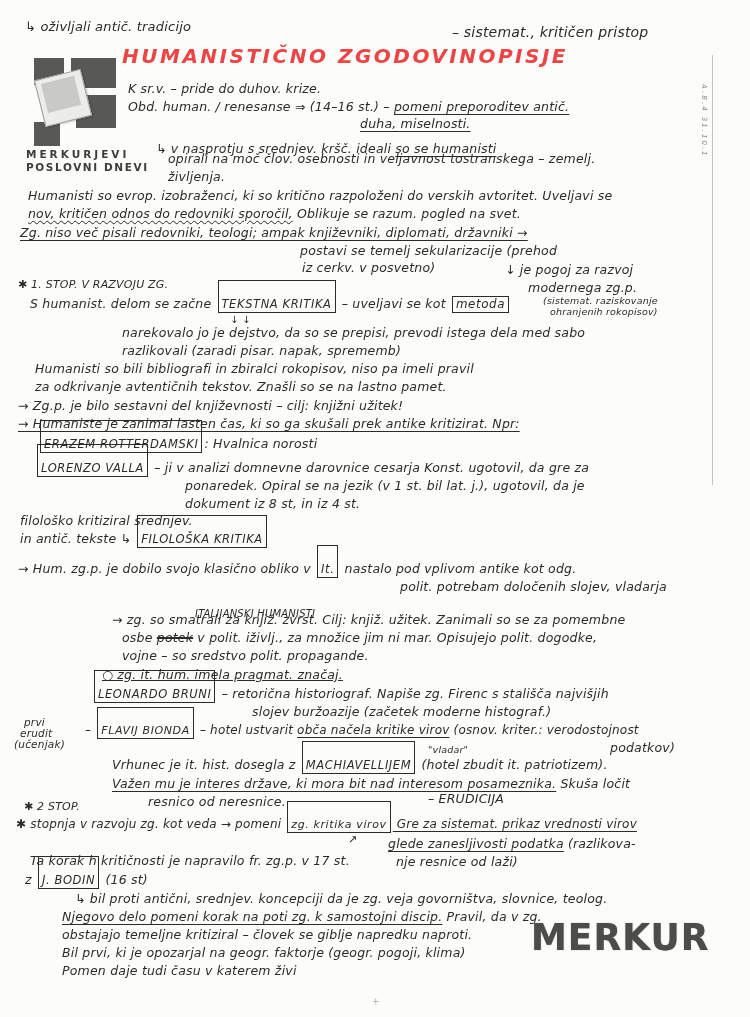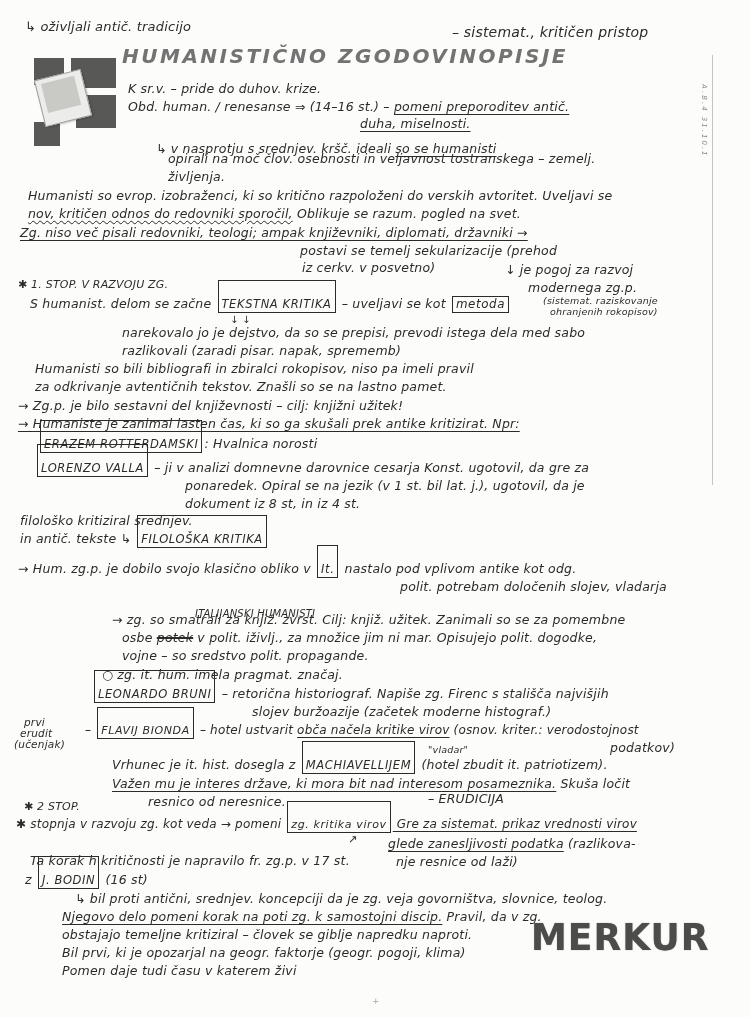--- a/index.html
+++ b/index.html
@@ -15,21 +15,21 @@
   }
   .seg-p{}
   .seg-u{text-decoration:underline;text-underline-offset:3px;}
   .seg-w{text-decoration:underline wavy;text-underline-offset:2px;text-decoration-thickness:1px;}
   .seg-s{text-decoration:line-through;text-decoration-thickness:2px;}
   .seg-b{border:1.6px solid #2b2b2b;padding:16px 3px 1px 3px;margin:0 2px;font-size:.92em;letter-spacing:.6px;font-style:italic;}
   .seg-bu{border:1.6px solid #2b2b2b;padding:0 3px 1px 3px;margin:0 2px;font-size:.95em;letter-spacing:.6px;text-decoration:underline;text-underline-offset:4px;}
   
   .title{
     position:absolute;left:122px;top:44px;font-size:20px;font-weight:bold;
-    letter-spacing:2.5px;font-style:italic;color:#737373;
+    letter-spacing:2.5px;font-style:italic;color:#ef4444;
   }
   
   .logo{position:absolute;left:34px;top:58px;width:84px;height:118px;}
   .logo .sq{position:absolute;background:#585856;}
   .logo .sq1{left:0;top:0;width:30px;height:27px;}
   .logo .sq2{left:37px;top:0;width:45px;height:30px;}
   .logo .sq3{left:42px;top:37px;width:40px;height:33px;}
   .logo .sq4{left:0;top:64px;width:26px;height:24px;}
   .logo .photo{
     position:absolute;left:5px;top:16px;width:46px;height:46px;background:#ececea;
@@ -55,20 +55,24 @@
 <div class="page">
 
   <div class="logo">
     <div class="sq sq1"></div>
     <div class="sq sq2"></div>
     <div class="sq sq3"></div>
     <div class="sq sq4"></div>
     <div class="photo">
       <div class="photo-inner"></div>
     </div>
+  </div>
+  <div class="logo-text">
+    <div>MERKURJEVI</div>
+    <div class="lt2">POSLOVNI DNEVI</div>
   </div>
 
   <div class="title">HUMANISTIČNO ZGODOVINOPISJE</div>
 
   <div>
       <div class="note-line" style="left: 25px; top: 20px; font-size: 13px;"><span class="seg-p">↳ oživljali antič. tradicijo</span></div>
       <div class="note-line" style="left: 452px; top: 24px; font-size: 14px;"><span class="seg-p">– sistemat., kritičen pristop</span></div>
       <div class="note-line" style="left: 128px; top: 82px;"><span class="seg-p">K sr.v. – pride do duhov. krize.</span></div>
       <div class="note-line" style="left: 128px; top: 100px;"><span class="seg-p">Obd. human. / renesanse ⇒ (14–16 st.) – </span><span class="seg-u">pomeni preporoditev antič.</span></div>
       <div class="note-line" style="left: 360px; top: 117px;"><span class="seg-u">duha, miselnosti.</span></div>
@@ -98,21 +102,21 @@
       <div class="note-line" style="left: 185px; top: 479px;"><span class="seg-p">ponaredek. Opiral se na jezik (v 1 st. bil lat. j.), ugotovil, da je</span></div>
       <div class="note-line" style="left: 185px; top: 497px;"><span class="seg-p">dokument iz 8 st, in iz 4 st.</span></div>
       <div class="note-line" style="left: 20px; top: 514px;"><span class="seg-p">filološko kritiziral srednjev.</span></div>
       <div class="note-line" style="left: 20px; top: 532px;"><span class="seg-p">in antič. tekste  ↳ </span><span class="seg-b">FILOLOŠKA KRITIKA</span></div>
       <div class="note-line" style="left: 18px; top: 562px;"><span class="seg-p">→ Hum. zg.p. je dobilo svojo klasično obliko v </span><span class="seg-b">It.</span><span class="seg-p"> nastalo pod vplivom antike kot odg.</span></div>
       <div class="note-line" style="left: 400px; top: 580px;"><span class="seg-p">polit. potrebam določenih slojev, vladarja</span></div>
       <div class="note-line" style="left: 195px; top: 608px; font-size: 10px;"><span class="seg-p">ITALIJANSKI HUMANISTI</span></div>
       <div class="note-line" style="left: 112px; top: 613px;"><span class="seg-p">→ zg. so smatrali za knjiž. zvrst. Cilj: knjiž. užitek. Zanimali so se za pomembne</span></div>
       <div class="note-line" style="left: 122px; top: 631px;"><span class="seg-p">osbe </span><span class="seg-s">potek</span><span class="seg-p"> v polit. iživlj., za množice jim ni mar. Opisujejo polit. dogodke,</span></div>
       <div class="note-line" style="left: 122px; top: 649px;"><span class="seg-p">vojne – so sredstvo polit. propagande.</span></div>
-      <div class="note-line" style="left: 102px; top: 668px;"><span class="seg-p">○ zg. it. hum. imela pragmat. značaj.</span></div>
+      <div class="note-line" style="left: 102px; top: 668px; text-decoration: underline;"><span class="seg-p">○ zg. it. hum. imela pragmat. značaj.</span></div>
       <div class="note-line" style="left: 92px; top: 687px;"><span class="seg-b">LEONARDO BRUNI</span><span class="seg-p"> – retorična historiograf. Napiše zg. Firenc s stališča najvišjih</span></div>
       <div class="note-line" style="left: 252px; top: 705px;"><span class="seg-p">slojev buržoazije (začetek moderne histograf.)</span></div>
       <div class="note-line" style="left: 24px; top: 716px; font-size: 10.5px;"><span class="seg-p">prvi</span></div>
       <div class="note-line" style="left: 20px; top: 727px; font-size: 10.5px;"><span class="seg-p">erudit</span></div>
       <div class="note-line" style="left: 14px; top: 738px; font-size: 10.5px;"><span class="seg-p">(učenjak)</span></div>
       <div class="note-line" style="left: 85px; top: 724px; font-size: 12px;"><span class="seg-p">– </span><span class="seg-b">FLAVIJ BIONDA</span><span class="seg-p"> – hotel ustvarit </span><span class="seg-u">obča načela kritike virov</span><span class="seg-p"> (osnov. kriter.: verodostojnost</span></div>
       <div class="note-line" style="left: 610px; top: 741px;"><span class="seg-p">podatkov)</span></div>
       <div class="note-line" style="left: 428px; top: 745px; font-size: 9.5px;"><span class="seg-p">"vladar"</span></div>
       <div class="note-line" style="left: 112px; top: 758px;"><span class="seg-p">Vrhunec je it. hist. dosegla z </span><span class="seg-b">MACHIAVELLIJEM</span><span class="seg-p"> (hotel zbudit it. patriotizem).</span></div>
       <div class="note-line" style="left: 112px; top: 777px;"><span class="seg-u">Važen mu je interes države, ki mora bit nad interesom posameznika.</span><span class="seg-p"> Skuša ločit</span></div>

